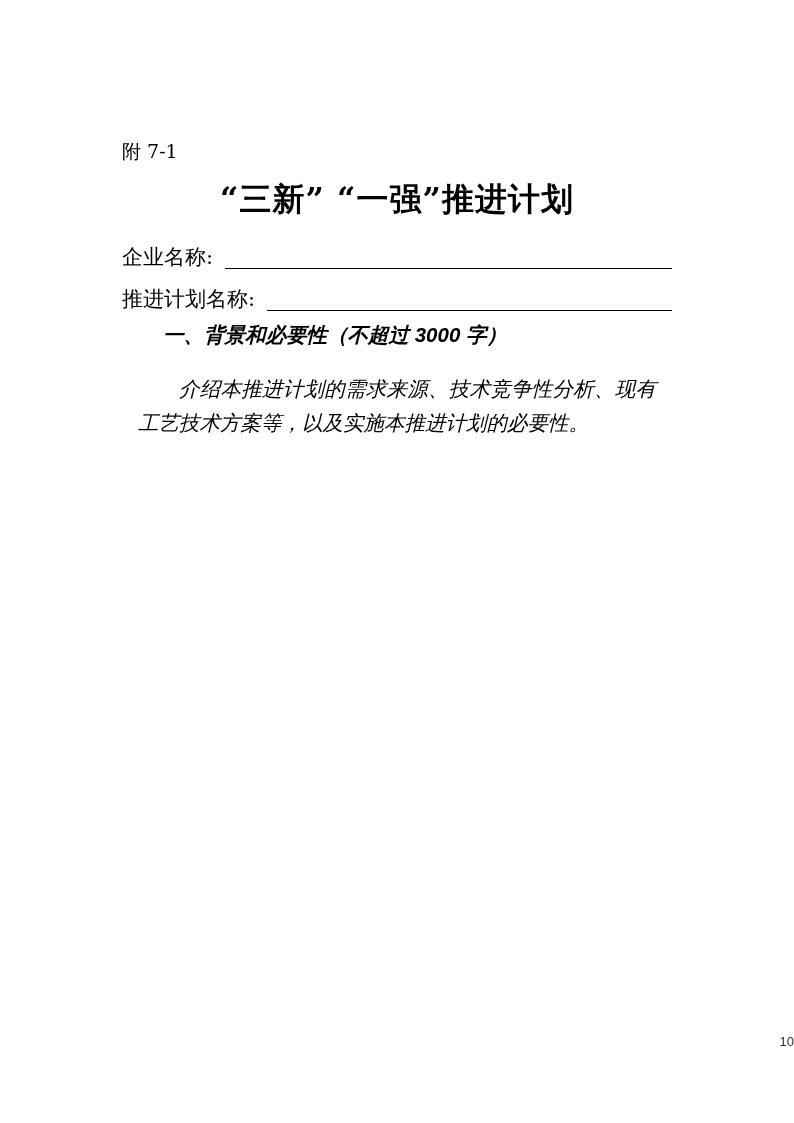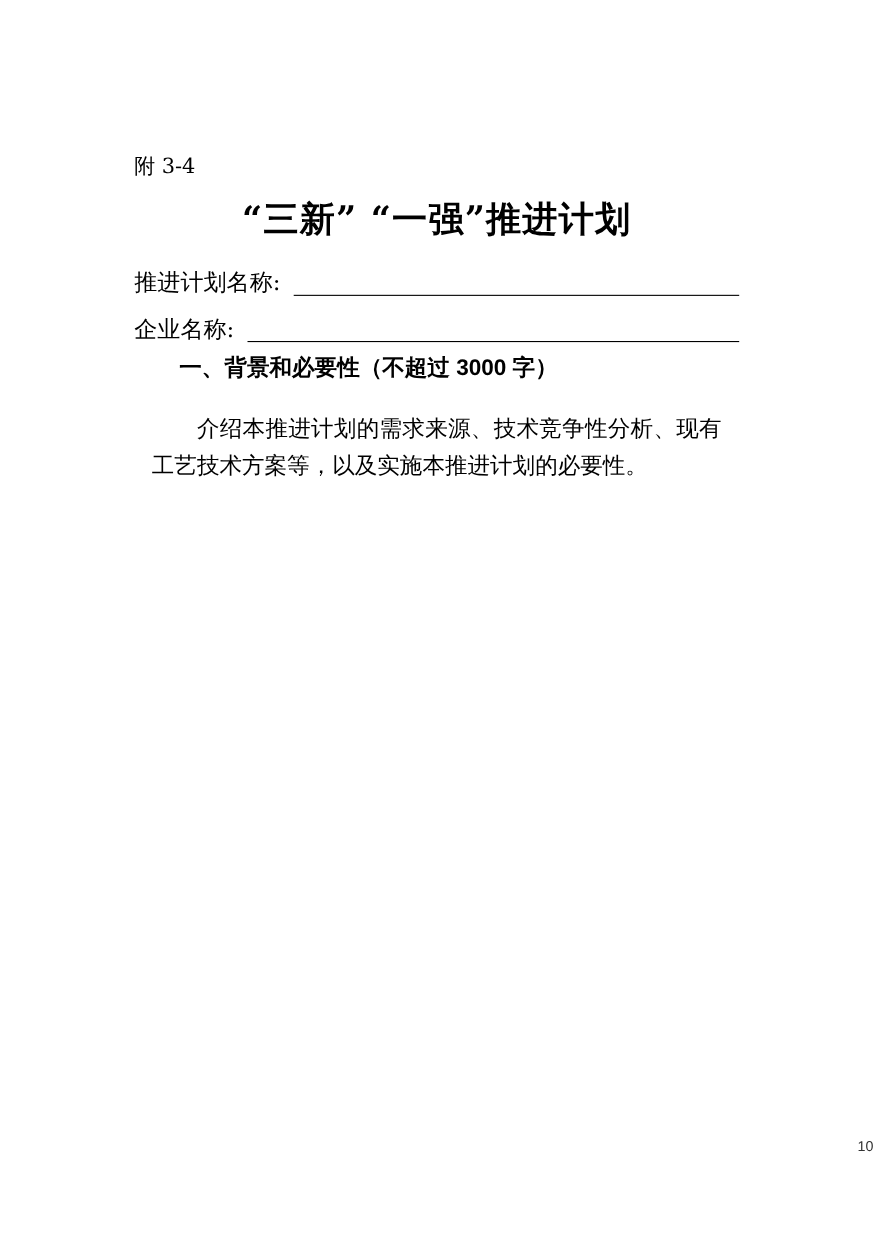--- a/index.html
+++ b/index.html
@@ -47,20 +47,21 @@
     line-height: 30px;
   }
   .field-line {
     flex: 1;
     height: 0;
     border-bottom: 1.6px solid #000000;
     margin-bottom: 3px;
   }
   .content {
     margin-top: 0;
+    font-style: italic;
   }
   .sec-heading {
     font-family: "Liberation Sans", "DejaVu Sans", sans-serif;
     font-weight: bold;
     font-size: 20.5px;
     line-height: 41.5px;
     text-indent: 2em;
     text-align: justify;
     margin: 0;
   }
@@ -81,31 +82,31 @@
     font-size: 13px;
     color: #333333;
     font-family: "Liberation Sans", "DejaVu Sans", sans-serif;
   }
 </style>
 </head>
 <body>
 
 <div class="page">
 
-  <div class="attach">附 3-4</div>
+  <div class="attach">附 7-1</div>
 
   <h1 class="title">“三新” “一强”推进计划</h1>
 
   <div class="fields">
     <div class="field-row">
-      <span class="field-label">推进计划名称:</span>
+      <span class="field-label">企业名称:</span>
       <span class="field-line"></span>
     </div>
     <div class="field-row">
-      <span class="field-label">企业名称:</span>
+      <span class="field-label">推进计划名称:</span>
       <span class="field-line"></span>
     </div>
   </div>
 
   <div class="content">
 
     <div class="section">
       <div class="sec-heading">一、背景和必要性（不超过 3000 字）</div>
       <p class="sec-body">介绍本推进计划的需求来源、技术竞争性分析、现有工艺技术方案等，以及实施本推进计划的必要性。</p>
     </div>

